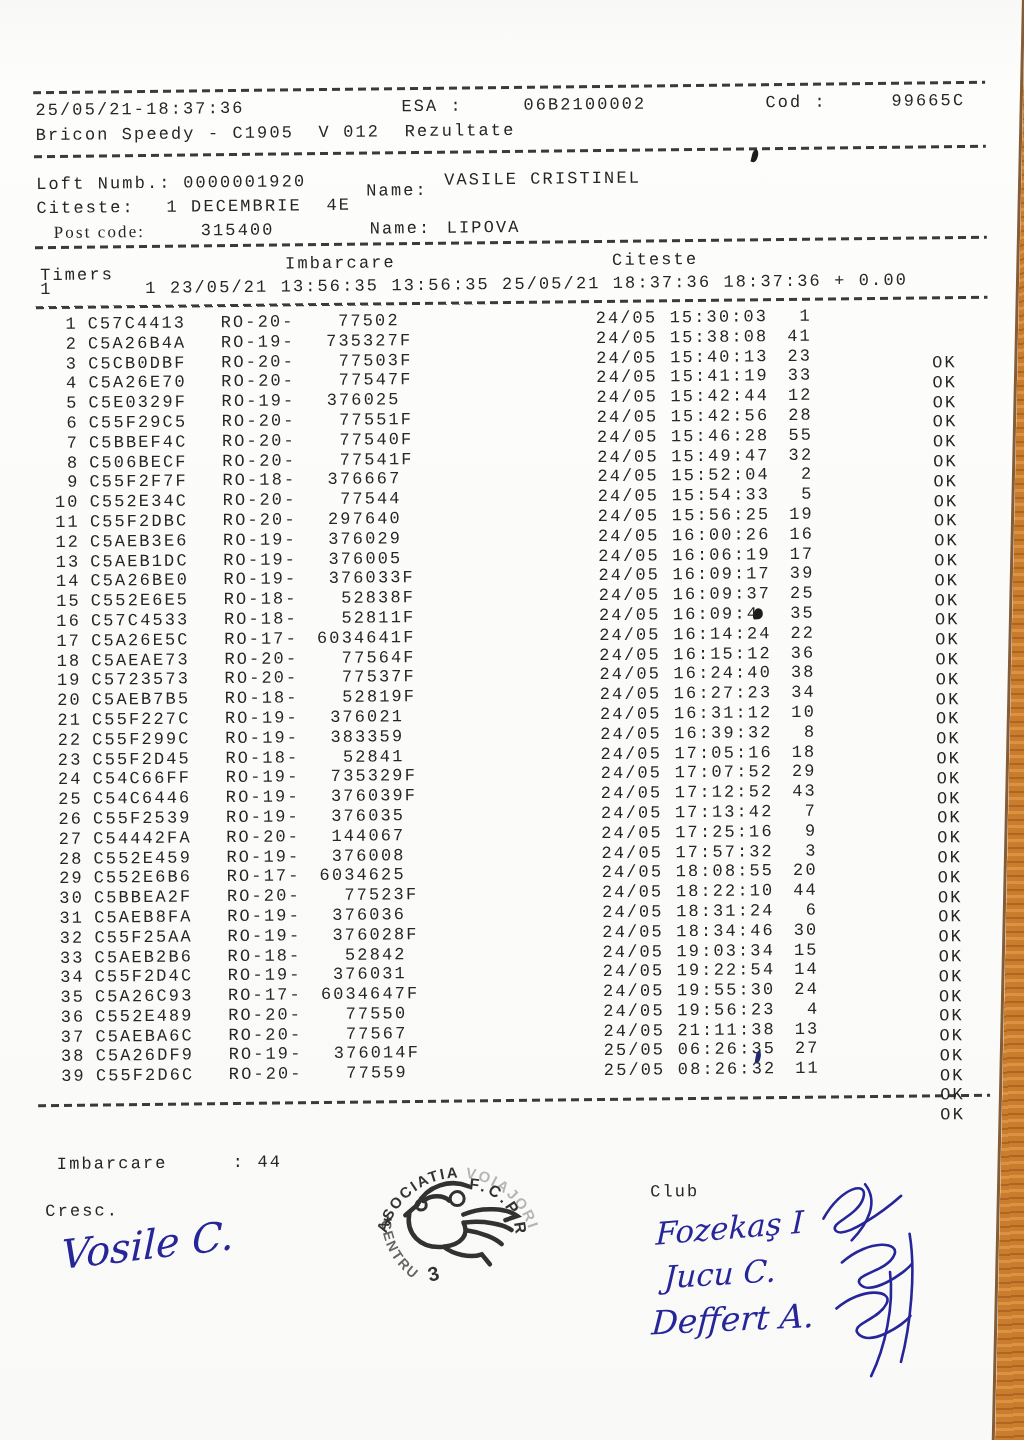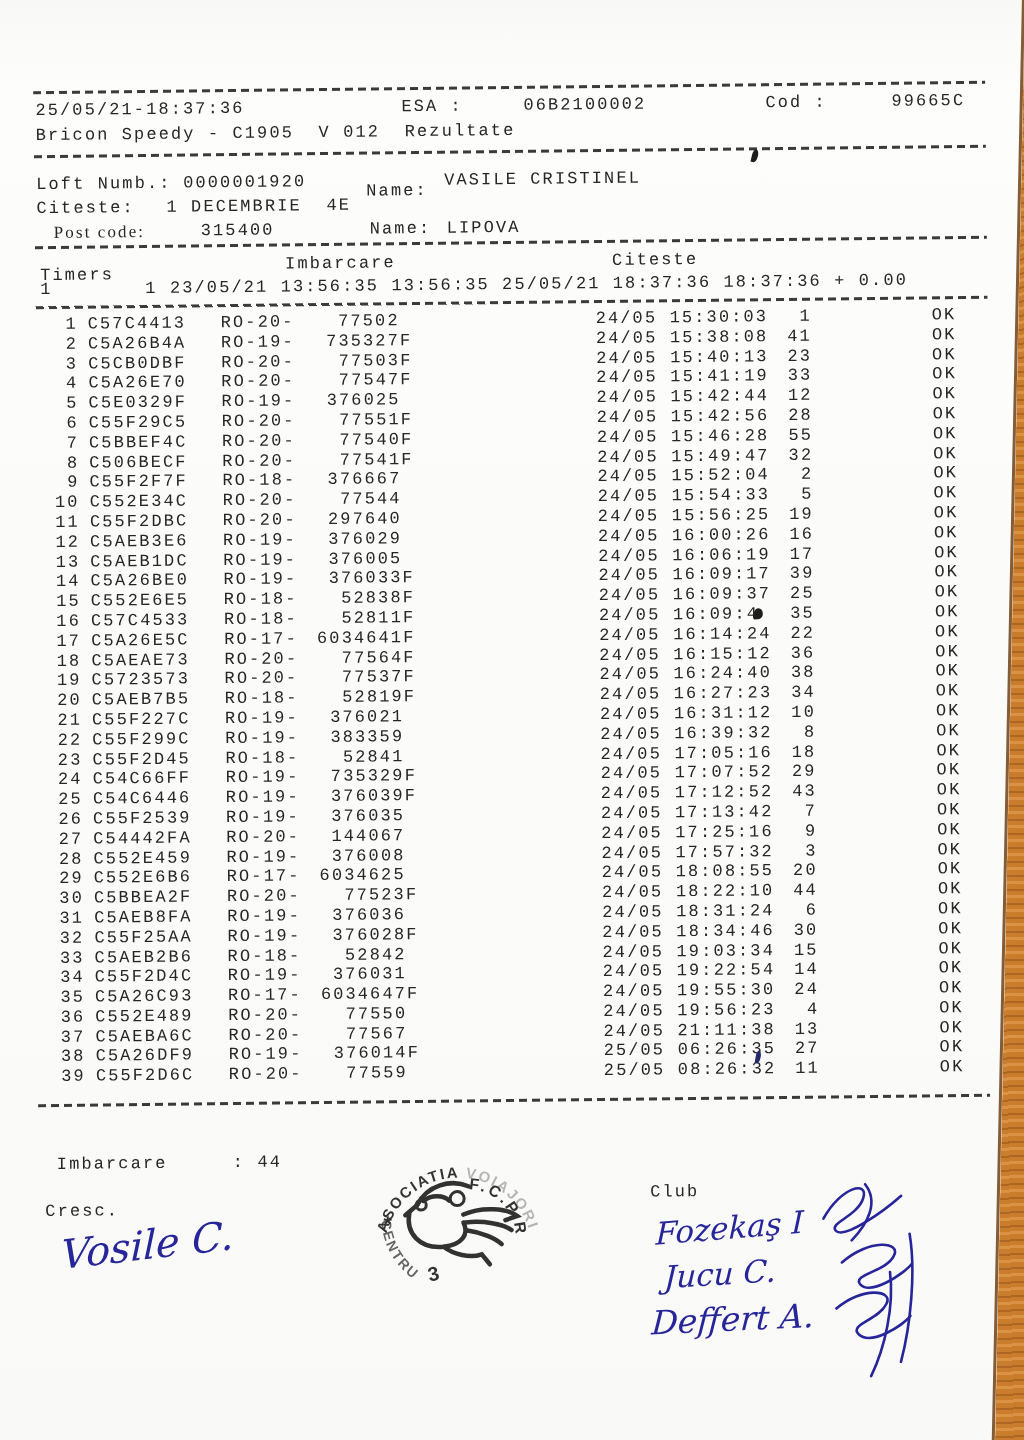--- a/index.html
+++ b/index.html
@@ -39,21 +39,21 @@
      font:17px/1 "Liberation Mono","DejaVu Sans Mono",monospace;
      letter-spacing:2.1px;color:#262626;}
   .c-no{left:0;width:40px;text-align:right;}
   .c-ring{left:50px;}
   .c-series{left:183px;}
   .c-num{left:248px;width:114px;text-align:right;}
   .c-suf{left:362px;}
   .c-date{left:558px;}
   .c-time{left:632px;}
   .c-rank{left:726px;width:48px;text-align:right;}
-  .c-ok{left:894px;}
+  .c-ok{left:894px;margin-top:48px;}
 
   
   .hand{position:absolute;color:#26269a;white-space:pre;
      font-family:"DejaVu Serif","Liberation Serif",serif;font-style:italic;}
 
   .ink{position:absolute;background:#1d1d1d;border-radius:55% 55% 60% 0;}
 
   svg text{font-family:"Liberation Sans","DejaVu Sans",sans-serif;}
 </style>
 </head>

